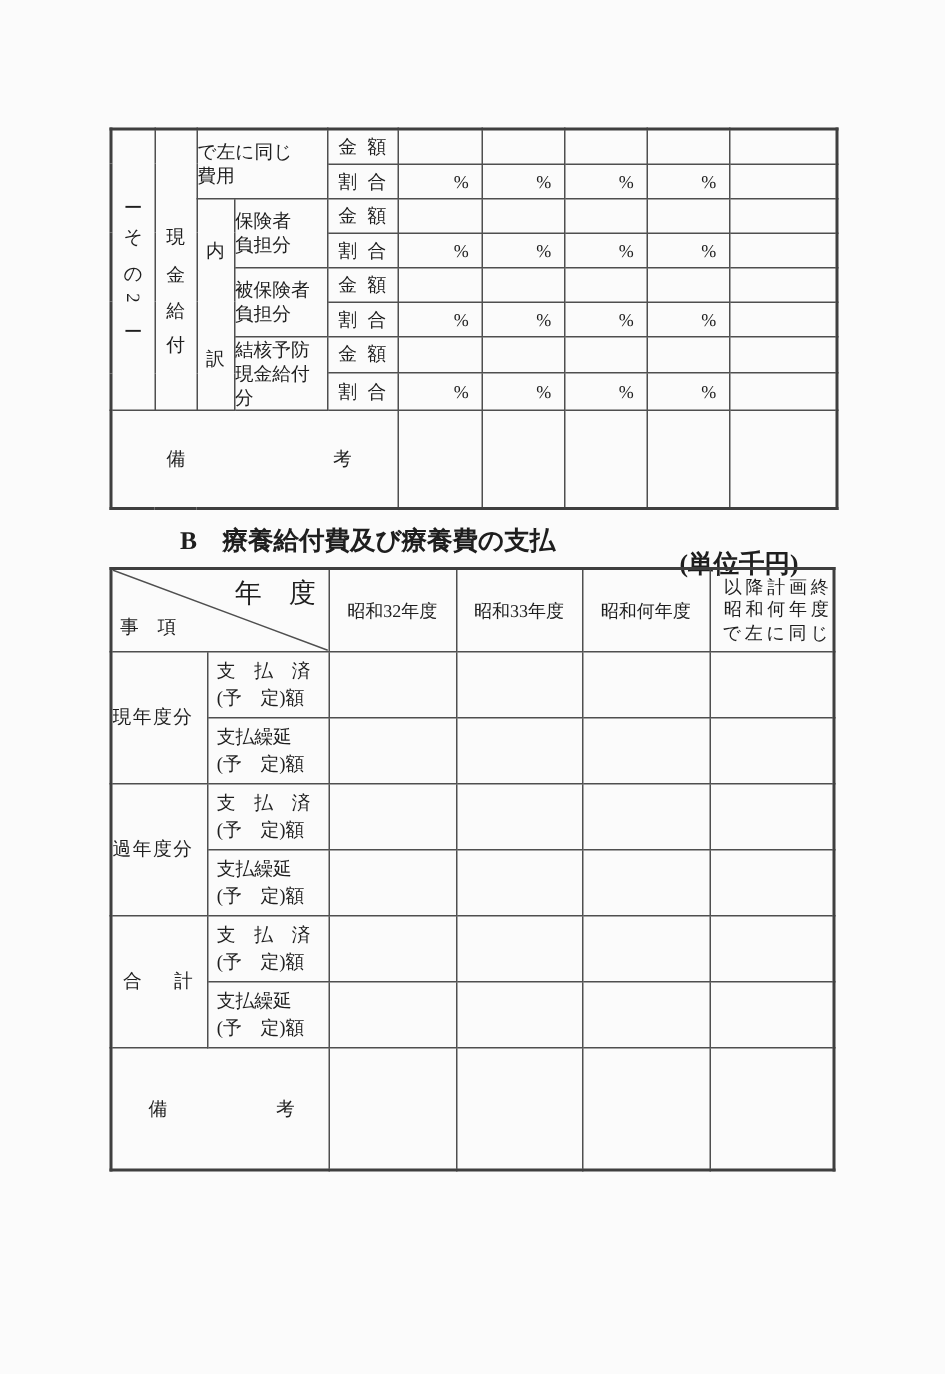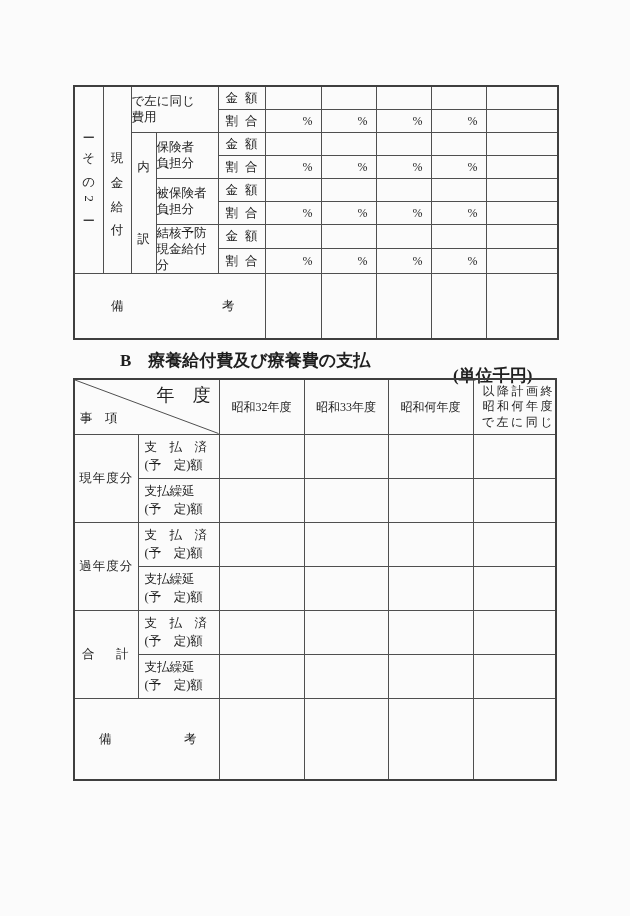--- a/index.html
+++ b/index.html
@@ -41,21 +41,21 @@
   td.remarks-a .pairbox { padding:0 30px 0 36px; }
   td.remarks-b .pairbox { padding:0 22px 0 24px; }
   
   td.diag { position:relative; }
   td.diag svg { position:absolute; left:0; top:0; width:100%; height:100%; display:block; }
   .axis-year { position:absolute; top:7px;  right:8px; font-size:18px; }
   .axis-item { position:absolute; bottom:8px; left:5px; font-size:12.5px; }
   td.year { text-align:center; font-size:12px; }
   td.year-wrap { text-align:right; padding-left:5px; font-size:12px;
                  line-height:15.5px; letter-spacing:2.5px; }
-  td.grp { text-align:center; letter-spacing:1px;margin-left:34px; }
+  td.grp { text-align:left; letter-spacing:1px;margin-left:34px; }
   td.grp .pairbox { padding:0 9px 0 7px; letter-spacing:0; }
   td.sub-lbl { text-align:left; padding-left:6px; line-height:18px; }
   
   .caption { position:absolute; font-size:17px; white-space:nowrap;font-weight:bold; }
 </style>
 </head>
 <body>
 
 <table class="grid" id="table-a" style="left:73px; top:85px; width:484px;">
   <colgroup>

